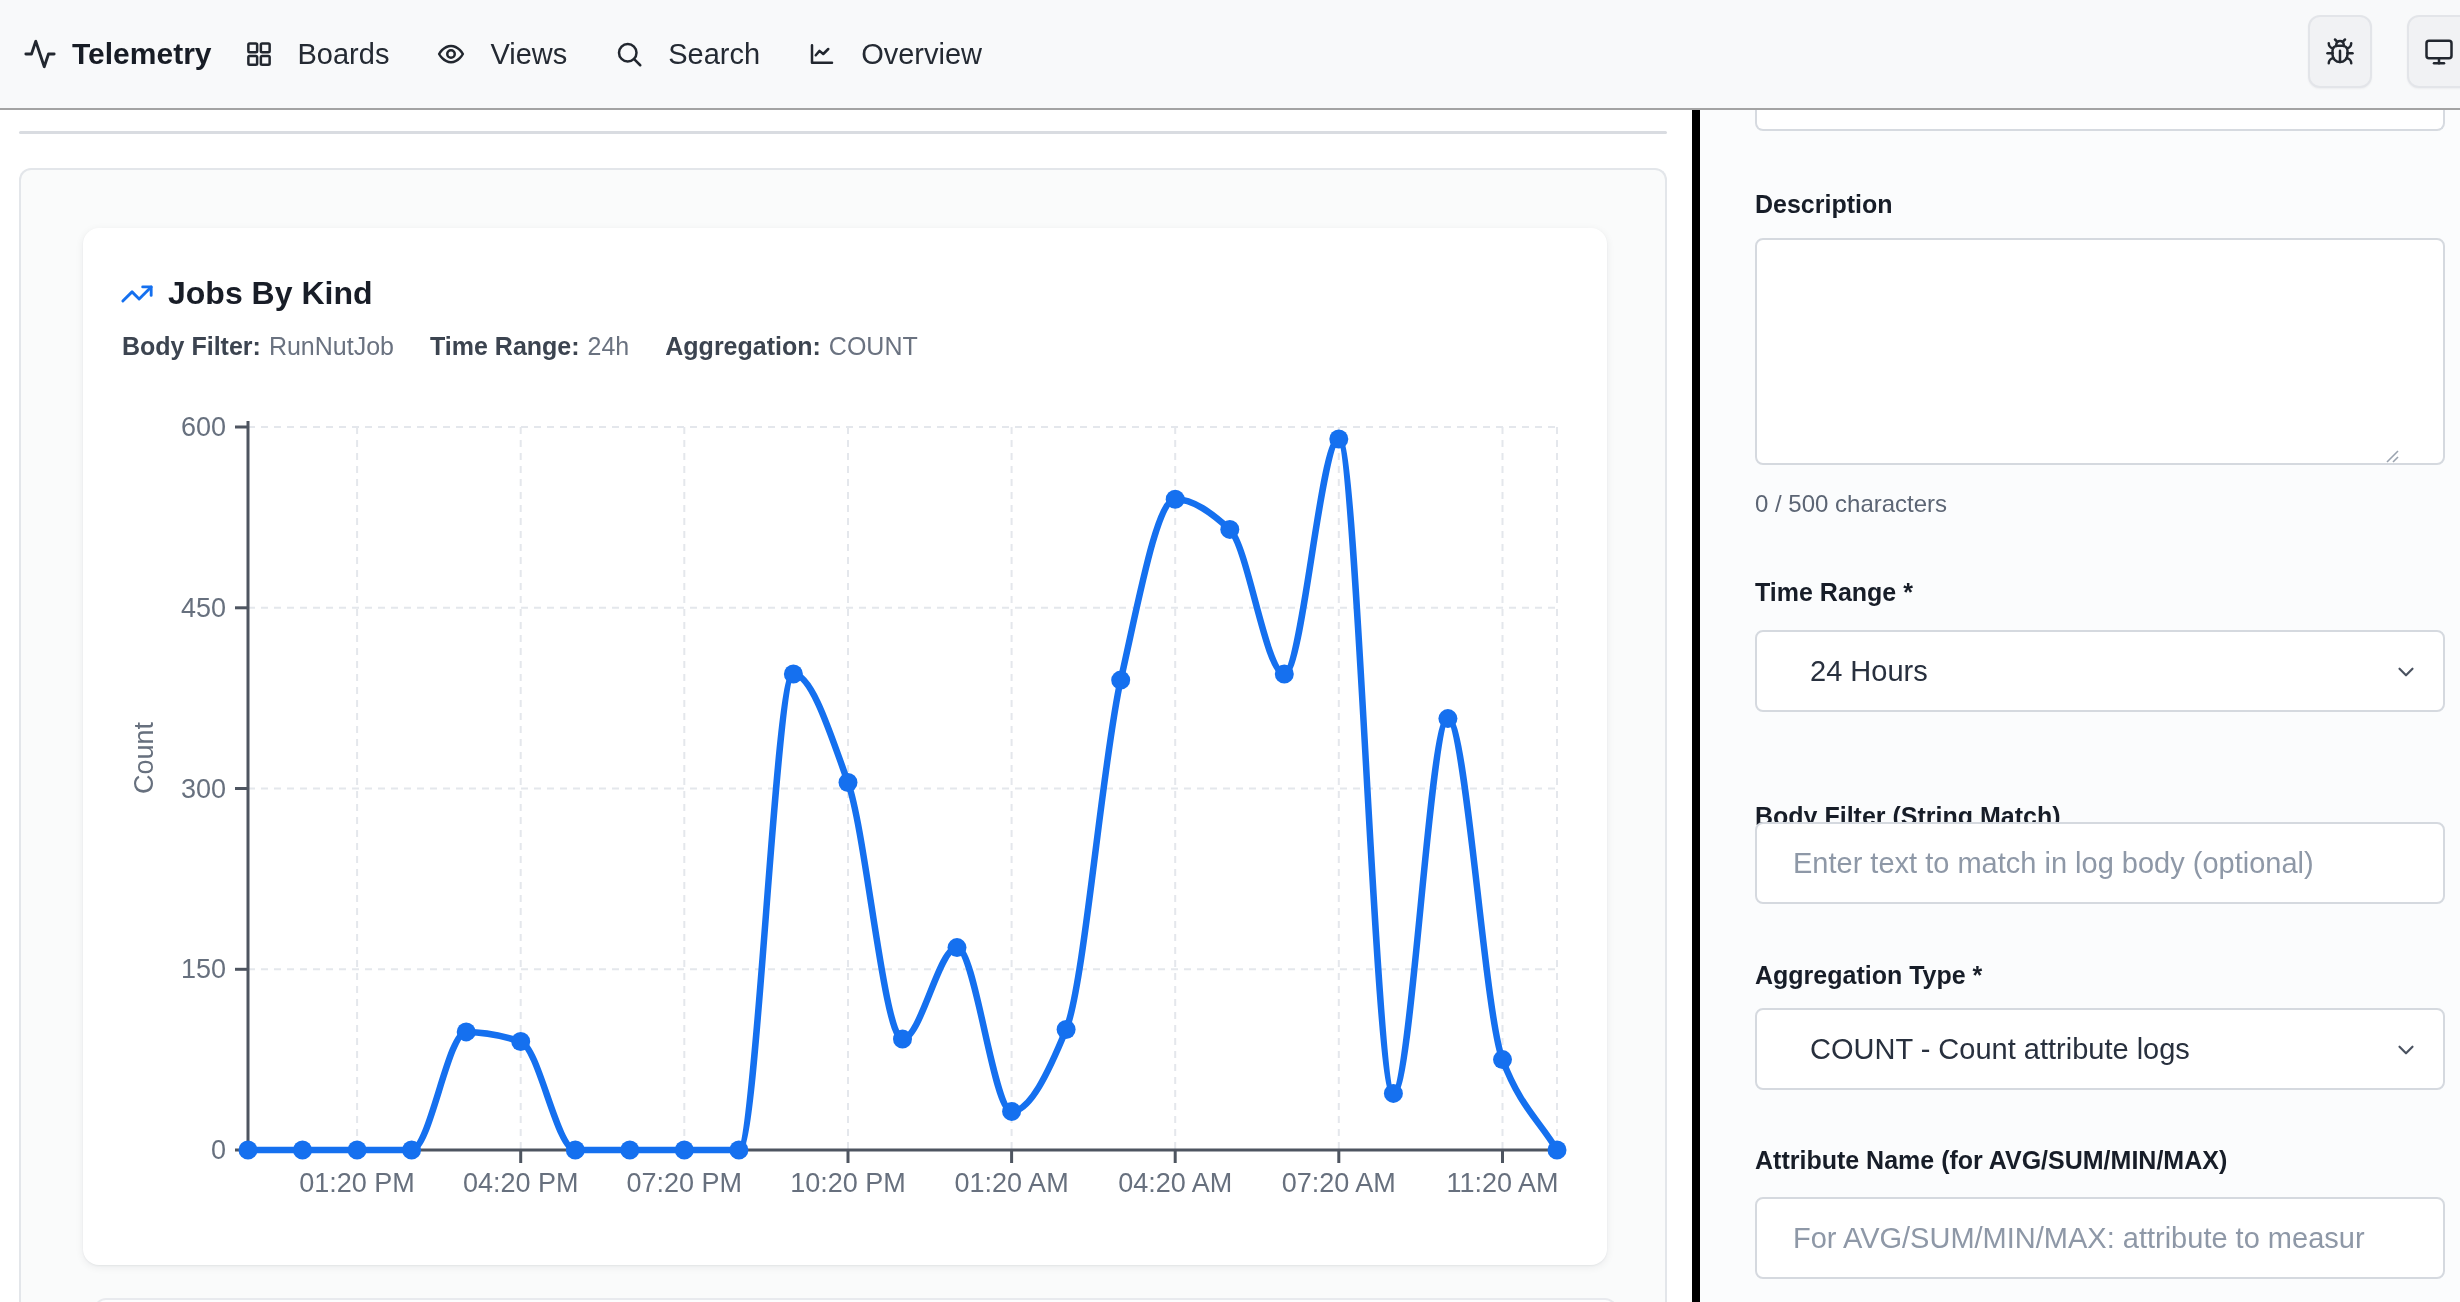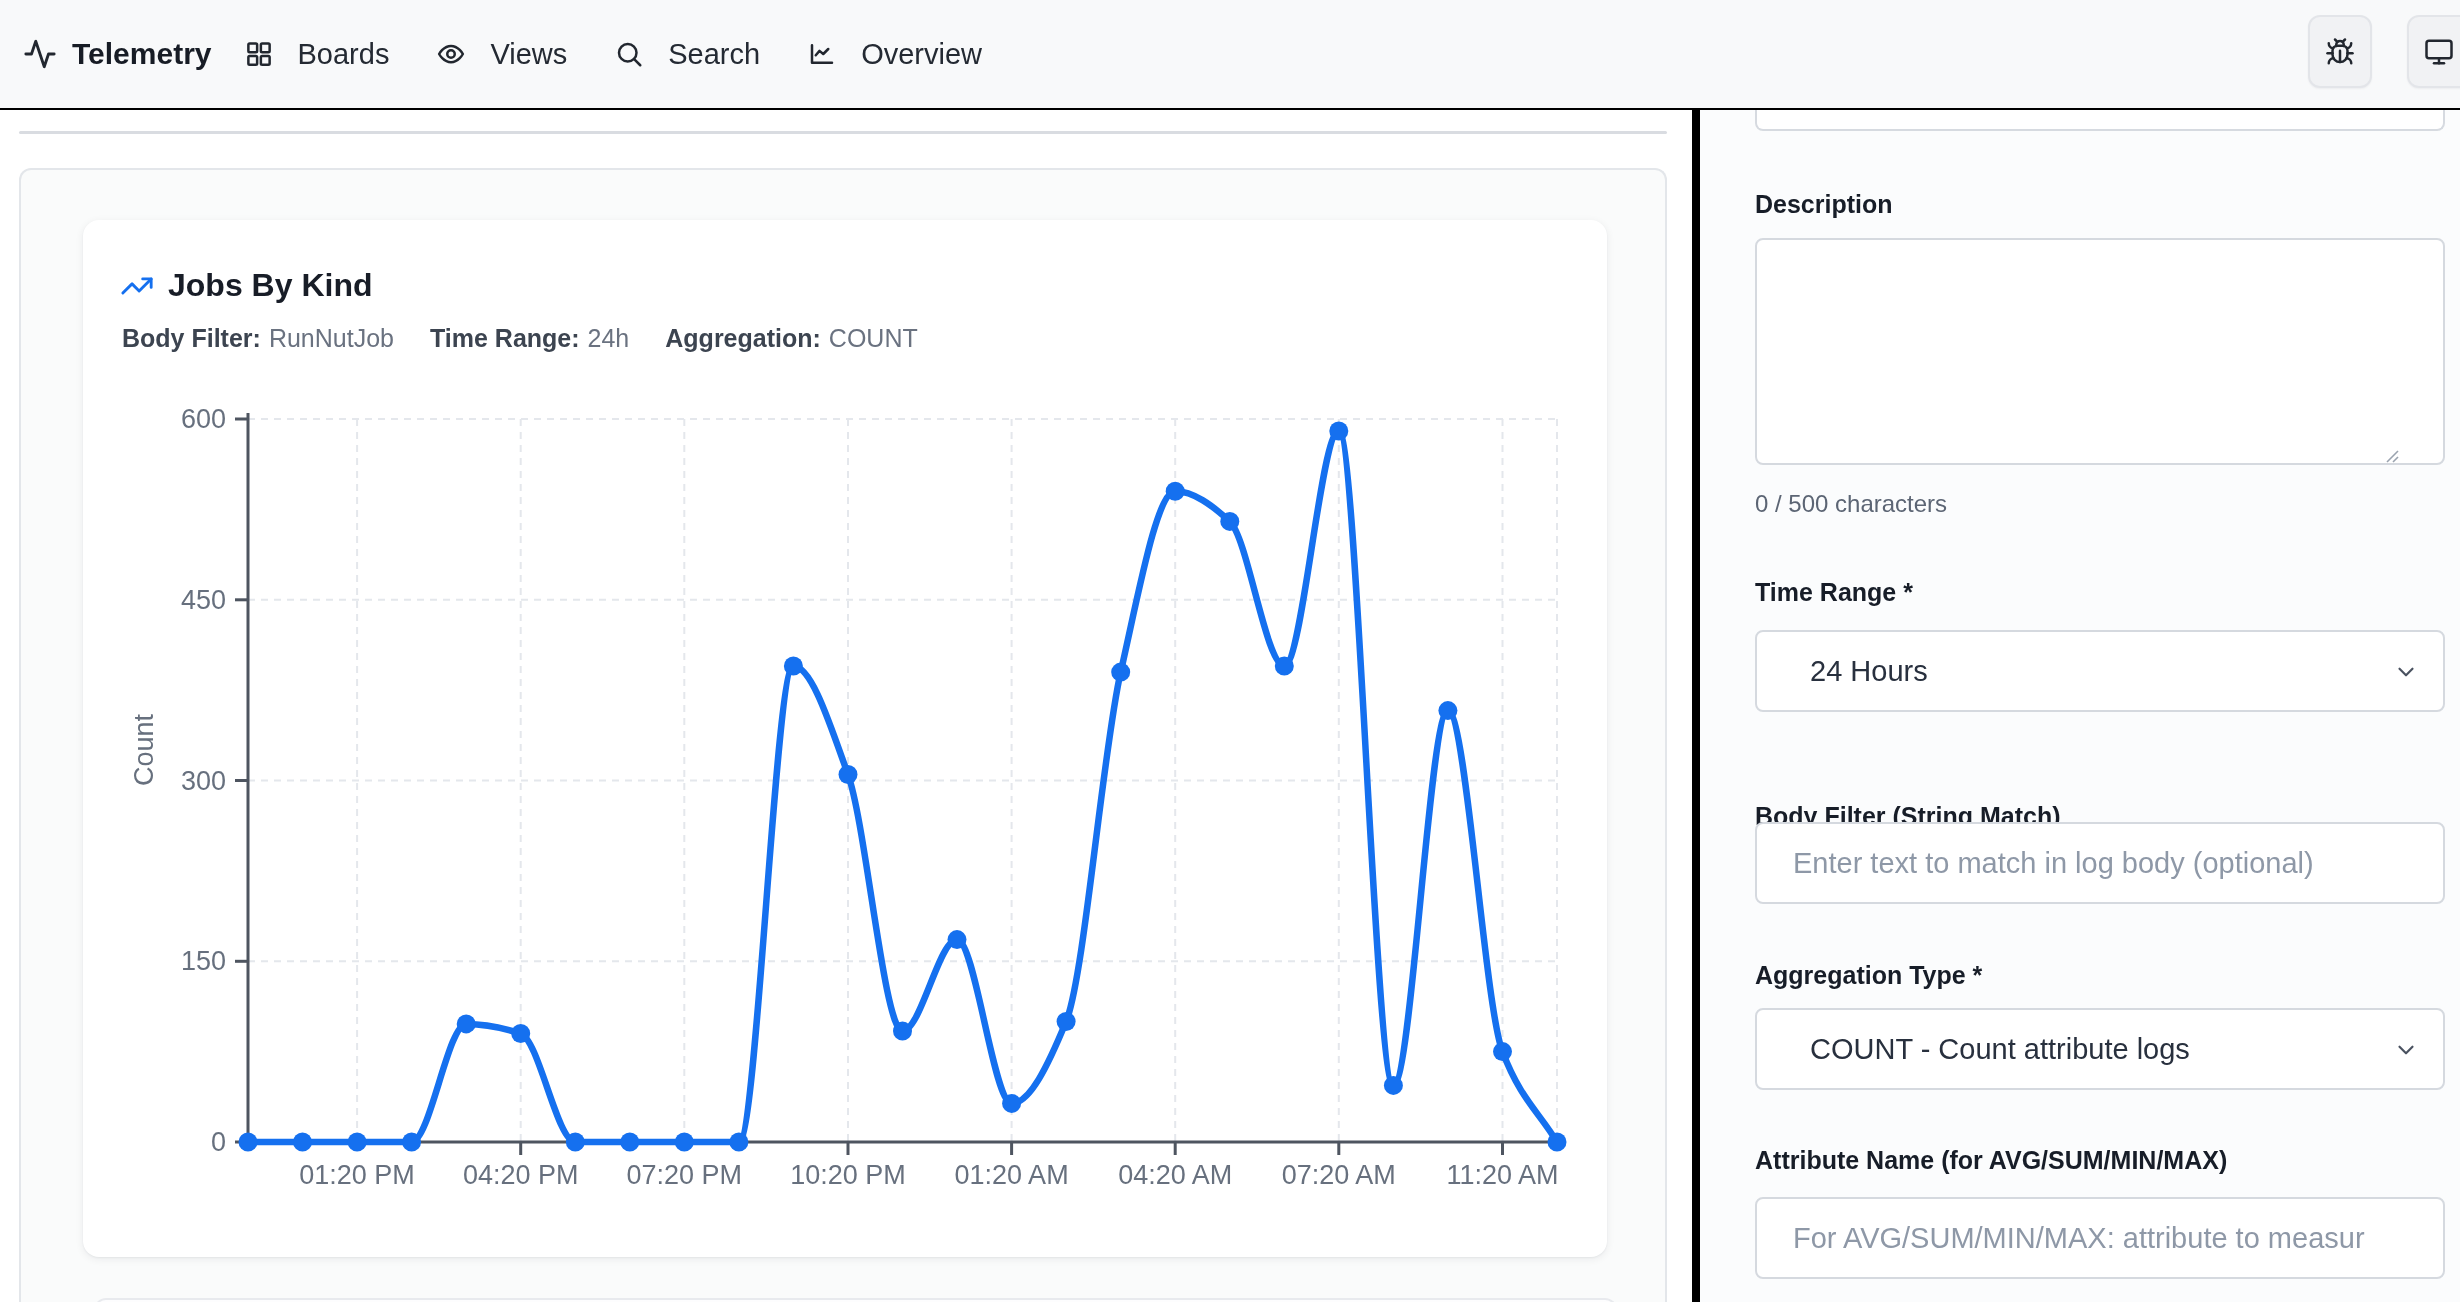--- a/index.html
+++ b/index.html
@@ -9,21 +9,21 @@
     background:#ffffff;
     position:relative;
     overflow:hidden;
     color:#1f2430;
   }
   svg.ic { fill:none; stroke:#22272f; stroke-width:2; stroke-linecap:round; stroke-linejoin:round; }
 
   
   .navbar {
     position:absolute; left:0; top:0; width:2460px; height:110px;
-    background:#f8f9fa; border-bottom:2px solid #000000;
+    background:#f8f9fa; border-bottom:2px solid #a3a3a3;
     display:flex; align-items:center; padding-left:23px;
   }
   .brand { display:flex; align-items:center; gap:15px; margin-right:32px; }
   .brand-label { font-size:30px; font-weight:800; color:#171c25; }
   .nav-items { display:flex; align-items:center; gap:47px; }
   .nav-item { display:flex; align-items:center; gap:24px; cursor:pointer; text-decoration:none;text-align:right; }
   .nav-item span { font-size:29px; font-weight:500; color:#242a33; }
   .nav-actions { position:absolute; top:15px; left:2308px; display:flex; gap:35px; }
   .icon-btn {
     width:64px; height:73px; border-radius:12px; background:#f1f2f4;
@@ -34,21 +34,21 @@
   
   .top-divider { position:absolute; left:19px; top:131px; width:1648px; height:3px; background:#d9dce1; border-radius:2px; }
 
   
   .main-panel {
     position:absolute; left:19px; top:168px; width:1648px; height:1200px;
     background:#fafbfb; border:2px solid #e3e6ea; border-bottom:none;
     border-radius:12px 12px 0 0;
   }
   .chart-card {
-    position:absolute; left:62px; top:50px; width:1524px; height:1037px;
+    position:absolute; left:62px; top:58px; width:1524px; height:1037px;
     background:#ffffff; border-radius:16px;
     box-shadow:0 2px 8px rgba(16,24,40,.07), 0 1px 2px rgba(16,24,40,.05);
   }
   .card-title-row { position:absolute; left:37px; top:47px; display:flex; align-items:center; gap:14px; }
   .card-title { font-size:32px; font-weight:700; color:#181d27; }
   .card-meta { position:absolute; left:39px; top:104px; display:flex; gap:36px; font-size:25px; }
   .meta-label { font-weight:700; color:#3c4450; }
   .meta-value { color:#6a7280; margin-left:8px; }
   #chart-svg { position:absolute; left:0; top:0; }
   .next-card-hint {

